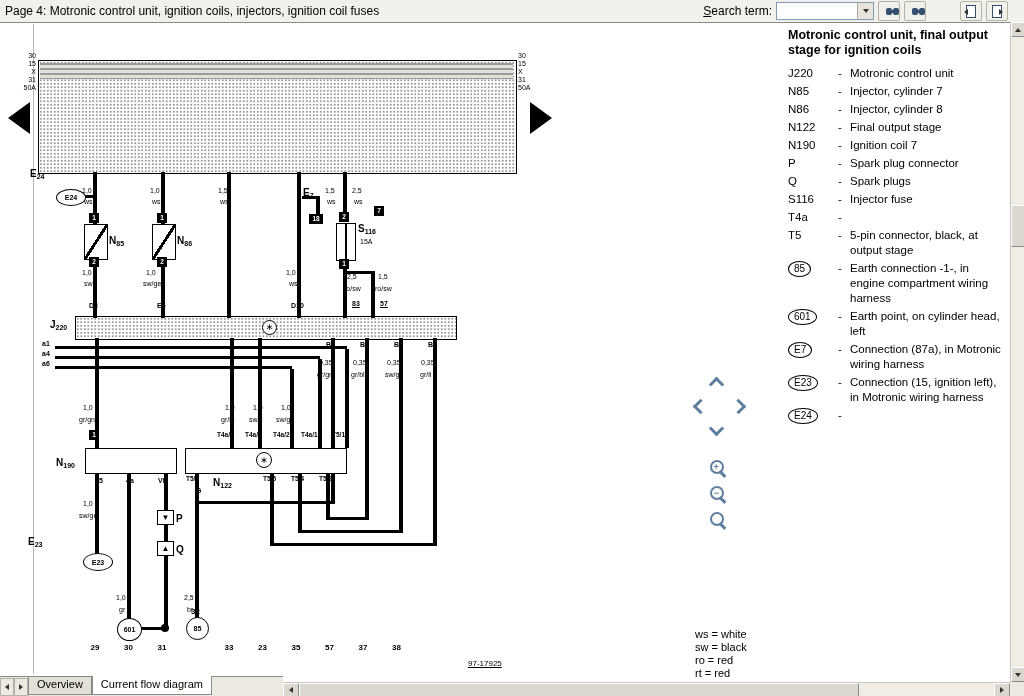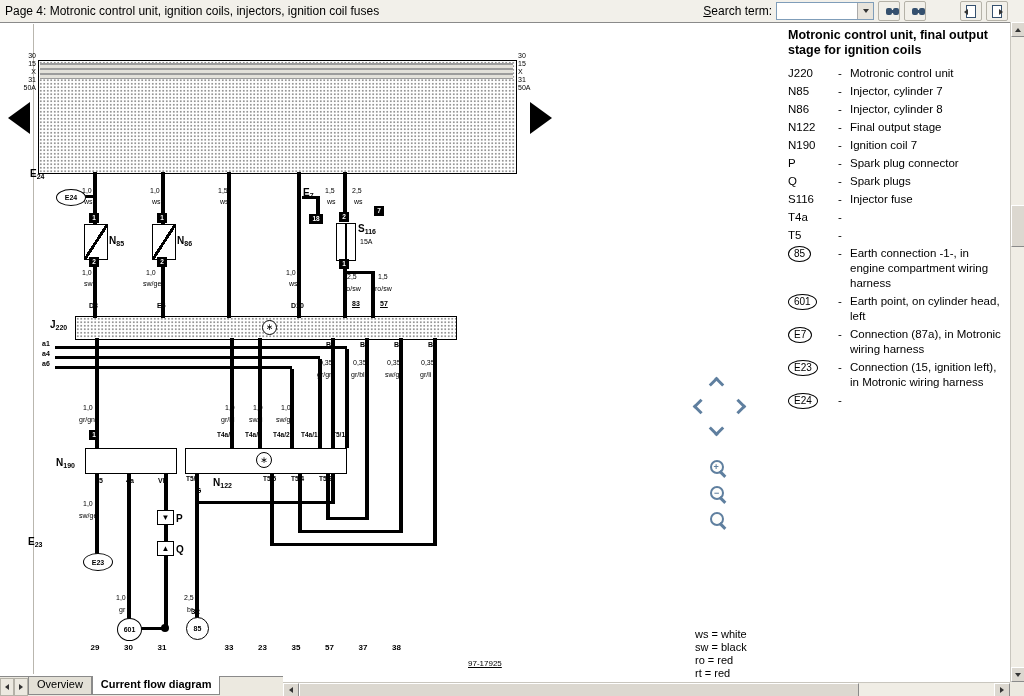--- a/index.html
+++ b/index.html
@@ -76,21 +76,21 @@
   .lg-dash{width:12px;flex:none;}
   .lg-desc{width:155px;}
   
   #color-legend{position:absolute;left:695px;top:628px;font-size:11px;line-height:13px;}
   
   #tabstrip{position:absolute;left:0;top:676px;width:283px;height:20px;background:#ece9e0;border-top:1px solid #8a8a8a;
             display:flex;align-items:flex-start;}
   .tab-nav{width:12px;height:16px;background:#ece9e0;border:1px solid #b5b2a8;display:flex;align-items:center;justify-content:center;margin-top:1px;}
   .tab{height:16px;padding:1px 8px 0 8px;font-size:11px;border-left:1px solid #8a8a8a;border-right:1px solid #8a8a8a;
        border-bottom:1px solid #8a8a8a;background:#e3e0d6;white-space:nowrap;}
-  .tab.active{background:#fff;font-weight:bold;border-top:none;margin-top:-1px;padding-top:2px;text-align:center;}
+  .tab.active{background:#fff;font-weight:normal;border-top:none;margin-top:-1px;padding-top:2px;text-align:center;}
   #vscroll{position:absolute;left:1010px;top:22px;width:14px;height:660px;background:#f0ede5;border-left:1px solid #c9c6be;}
   #hscroll{position:absolute;left:283px;top:682px;width:727px;height:14px;background:#f0ede5;border-top:1px solid #c9c6be;}
   .sbtn{position:absolute;width:14px;height:15px;background:#dcd8d0;border:1px solid #fff;border-right-color:#8a8a8a;border-bottom-color:#8a8a8a;
         display:flex;align-items:center;justify-content:center;box-sizing:border-box;}
   .sthumb{position:absolute;background:#dcd8d0;border:1px solid #fff;border-right-color:#8a8a8a;border-bottom-color:#8a8a8a;box-sizing:border-box;}
   #corner{position:absolute;left:1010px;top:682px;width:14px;height:14px;background:#ece9e0;}
 </style>
 </head>
 <body>
 
@@ -355,20 +355,21 @@
           <span class="lg-dash">-</span>
           <span class="lg-desc">Injector fuse</span>
         </div>
         <div class="lg-row">
           <span class="lg-key">T4a</span>
           <span class="lg-dash">-</span>
         </div>
         <div class="lg-row">
           <span class="lg-key">T5</span>
           <span class="lg-dash">-</span>
+          <span class="lg-desc">5-pin connector, black, at output stage</span>
         </div>
         <div class="lg-row">
           <span class="lg-key"><span class="oval">85</span></span>
           <span class="lg-dash">-</span>
           <span class="lg-desc">Earth connection -1-, in engine compartment wiring harness</span>
         </div>
         <div class="lg-row">
           <span class="lg-key"><span class="oval">601</span></span>
           <span class="lg-dash">-</span>
           <span class="lg-desc">Earth point, on cylinder head, left</span>

